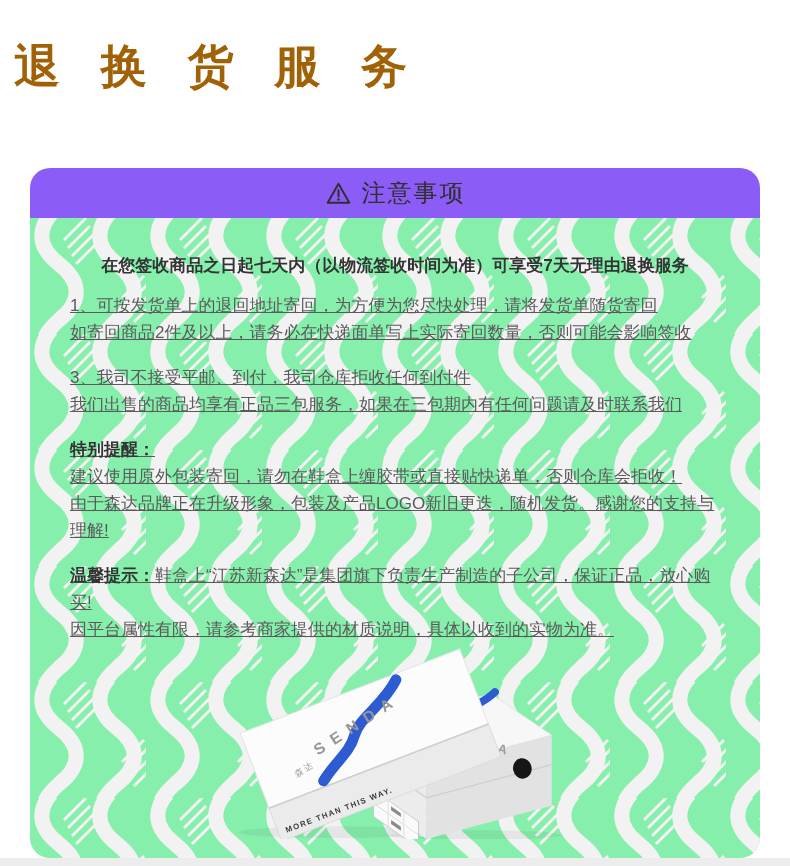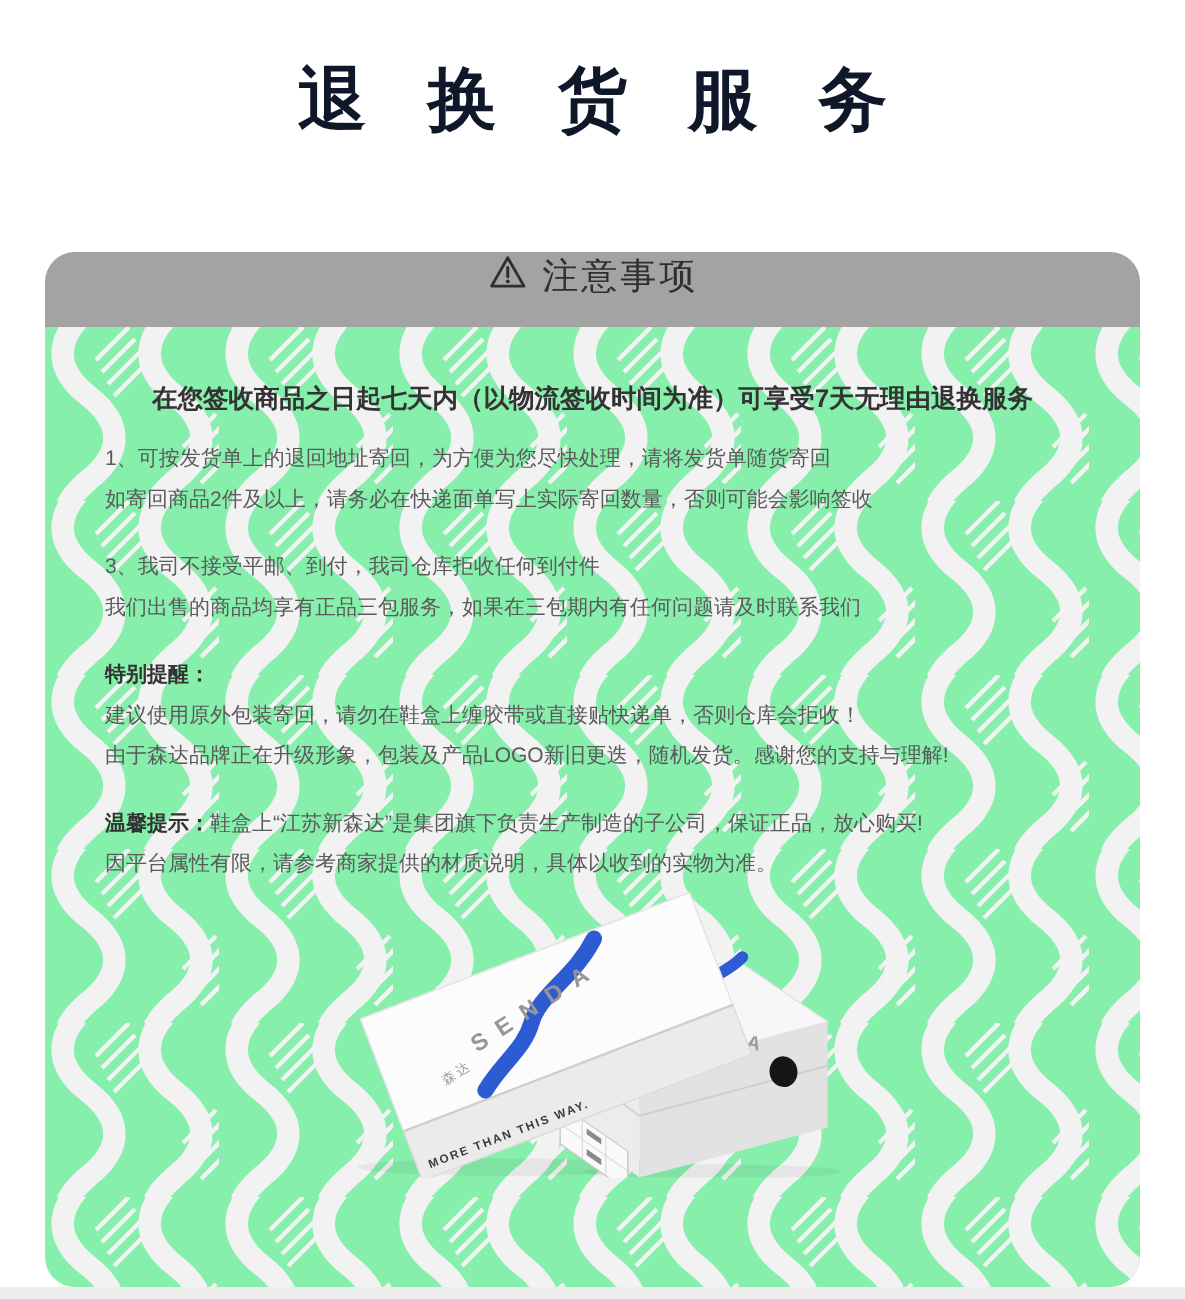--- a/index.html
+++ b/index.html
@@ -7,42 +7,41 @@
     position: relative;
     width: 790px;
     height: 866px;
     background: #ffffff;
     overflow: hidden;
     font-family: "Liberation Sans", "DejaVu Sans", sans-serif;
   }
   .title {
     margin: 0;
     padding-top: 36px;
-    text-align: center;
     font-size: 46px;
     font-weight: bold;
-    color: #0f172a;
+    color: #a16207;
     letter-spacing: 14px;
     text-indent: 14px;
   }
   .card {
     position: absolute;
     left: 30px;
     top: 168px;
     width: 730px;
     height: 690px;
     border-radius: 20px;
     overflow: hidden;
     background: #ffffff;
   }
   .card-header {
     height: 50px;
-    background: #a3a3a3;
+    background: #8b5cf6;
     display: flex;
-    align-items: flex-start;
+    align-items: center;
     justify-content: center;
     gap: 10px;
     font-size: 24px;
     color: #2f2f2f;
     letter-spacing: 2px;
   }
   .warn-icon { display: block; }
   .card-body {
     position: relative;
     height: 640px;
@@ -60,23 +59,24 @@
   .intro {
     margin: 0 0 13px 0;
     text-align: center;
     font-size: 17px;
     font-weight: bold;
     color: #333333;
     line-height: 27px;
   }
   .para {
     margin: 0 0 18px 0;
-    font-size: 14px;
+    font-size: 17px;
     color: #5a5a5a;
     line-height: 27px;
+    text-decoration: underline;
   }
   .para strong { color: #333333; text-align: center; }
   .boxes-wrap {
     margin-top: 4px;
     text-align: center;
   }
   .bottom-strip {
     position: absolute;
     left: 0; right: 0; bottom: 0;
     height: 8px;

